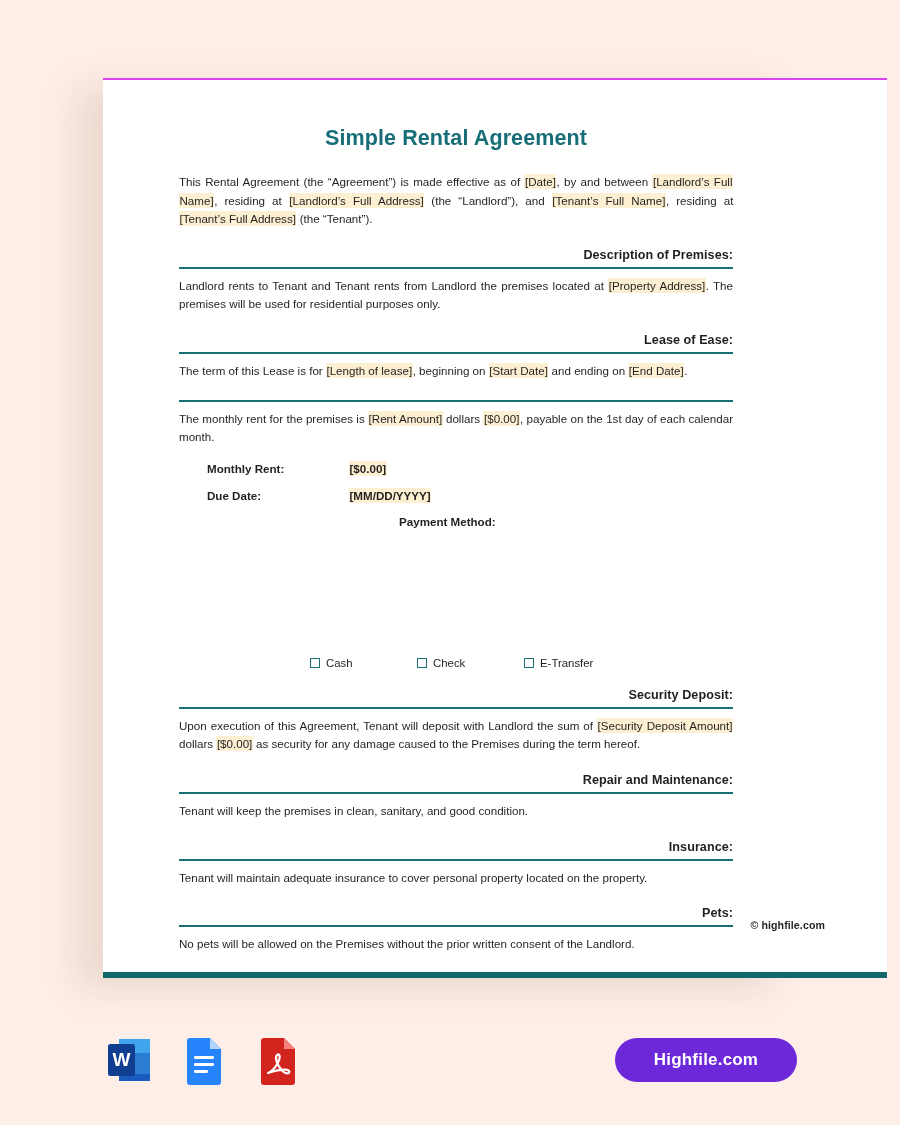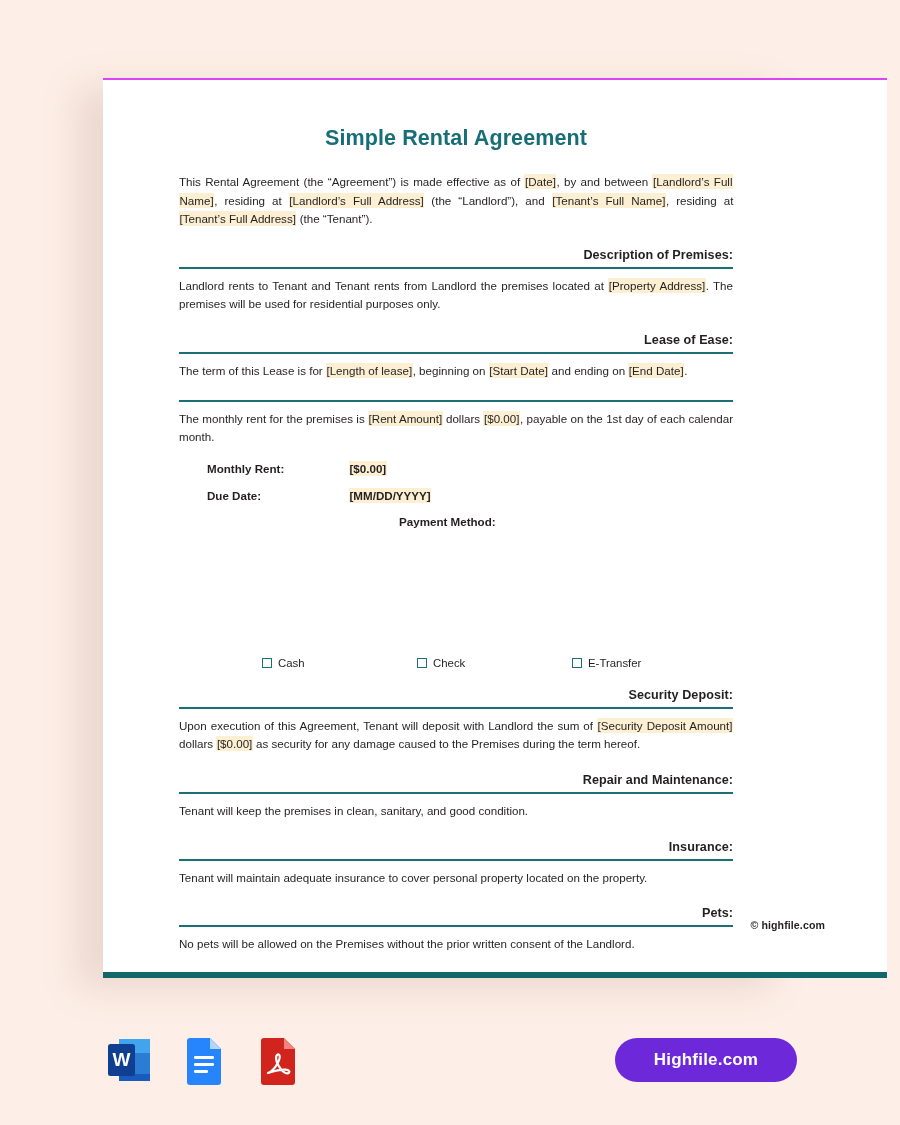--- a/index.html
+++ b/index.html
@@ -125,21 +125,20 @@
   }
 
   .field-value {
     color: #231f20;
     font-weight: bold;
   }
 
   .choices {
     display: flex;
     align-items: center;
-    gap: 48px;
   }
 
   .choice {
     display: flex;
     align-items: center;
     width: 107px;
     flex: 0 0 107px;
     font-size: 11.4px;
     color: #231f20;
   }

